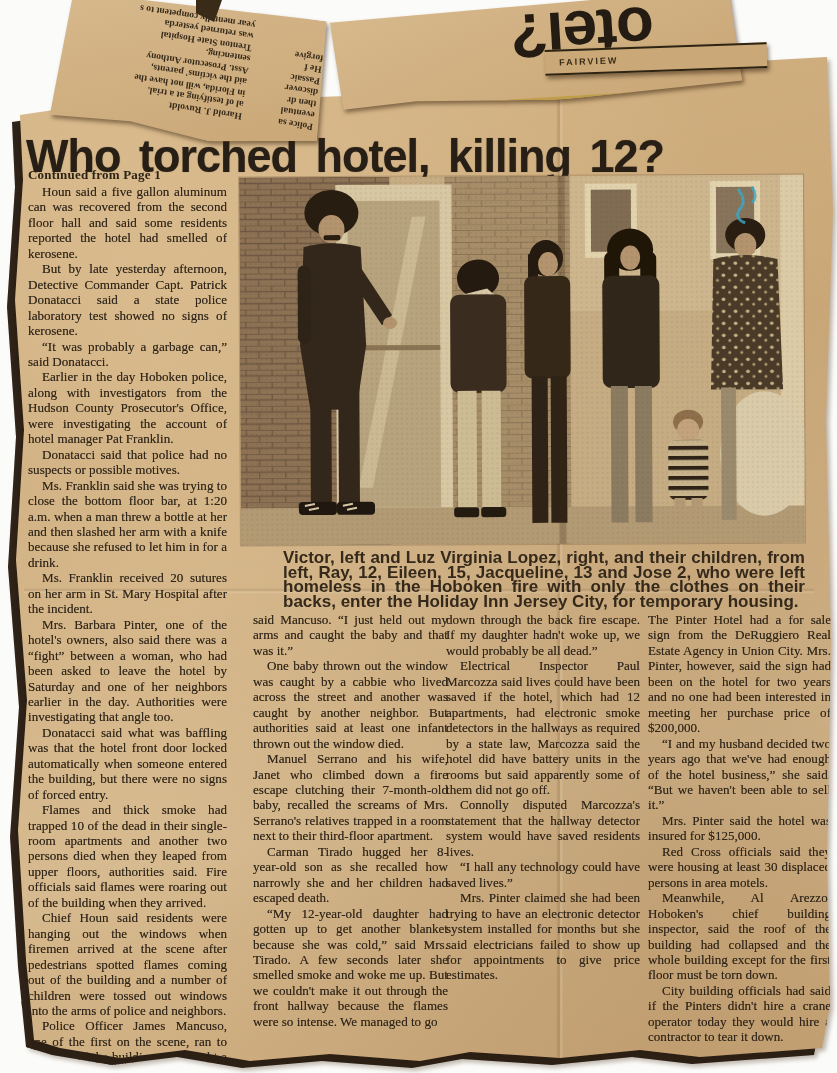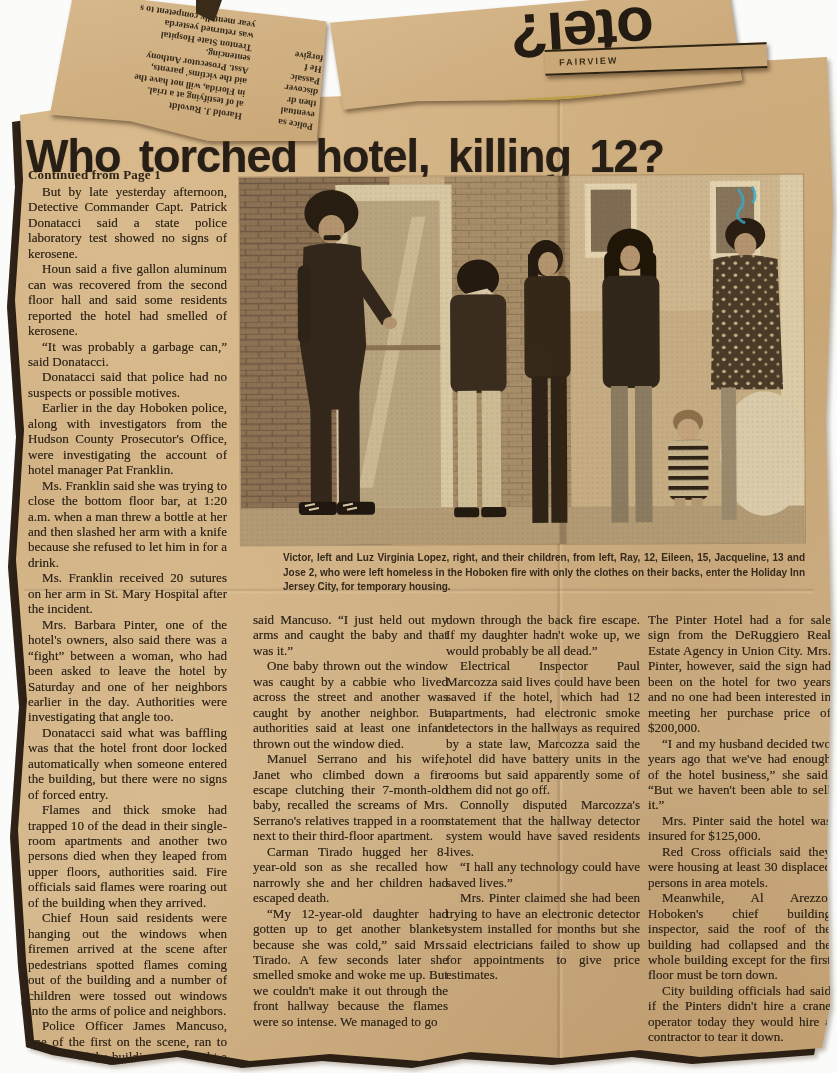--- a/index.html
+++ b/index.html
@@ -47,21 +47,21 @@
   #col2{left:230px;top:612px;width:195px;height:450px;margin-left:23px;}
   #col3{left:446px;top:612px;width:194px;height:452px;}
   #col4{left:648px;top:612px;width:183px;height:452px;}
 
   
   .photo{position:absolute;left:240px;top:176px;width:564px;height:368px;transform:rotate(-.3deg);
     outline:1px solid rgba(80,55,30,.25);}
   .caption{
     position:absolute;left:283px;top:551px;width:522px;
     font-family:"Liberation Sans",sans-serif;font-weight:bold;
-    font-size:10px;line-height:14.6px;color:#34291b;text-align:justify;
+    font-size:17px;line-height:14.6px;color:#34291b;text-align:justify;
   }
 
   
   .frag-wrap{position:absolute;filter:drop-shadow(2px 3px 2px rgba(45,25,8,.5));}
   .frag{position:absolute;background:linear-gradient(160deg,#d7b98c,#c9a676);}
   .frag-small{left:58px;top:2px;width:268px;height:136px;transform:rotate(8.5deg);
     clip-path:polygon(2% 6%,97% 0%,100% 88%,60% 100%,30% 94%,0% 98%);}
   .frag-small .rev{transform:rotate(180deg);display:flex;gap:10px;padding:8px 6px;
     font-size:9.5px;line-height:11.5px;color:#352a1a;font-weight:bold;}
   .rev .blockL{width:62px;text-align:left;}
@@ -87,25 +87,25 @@
 <div class="clip-wrap">
   <div class="clipping">
 
     <div class="crease-v"></div>
     <div class="crease-h"></div>
 
     <h1 class="headline">Who torched hotel, killing 12?</h1>
     <div class="kicker">Continued from Page 1</div>
 
     <div id="col1" class="col">
+        <p>Houn said a five gallon aluminum can was recovered from the second floor hall and said some residents reported the hotel had smelled of kerosene.</p>
         <p>But by late yesterday afternoon, Detective Commander Capt. Patrick Donatacci said a state police laboratory test showed no signs of kerosene.</p>
-        <p>Houn said a five gallon aluminum can was recovered from the second floor hall and said some residents reported the hotel had smelled of kerosene.</p>
         <p>“It was probably a garbage can,” said Donatacci.</p>
+        <p>Earlier in the day Hoboken police, along with investigators from the Hudson County Prosecutor's Office, were investigating the account of hotel manager Pat Franklin.</p>
         <p>Donatacci said that police had no suspects or possible motives.</p>
-        <p>Earlier in the day Hoboken police, along with investigators from the Hudson County Prosecutor's Office, were investigating the account of hotel manager Pat Franklin.</p>
         <p>Ms. Franklin said she was trying to close the bottom floor bar, at 1:20 a.m. when a man threw a bottle at her and then slashed her arm with a knife because she refused to let him in for a drink.</p>
         <p>Ms. Franklin received 20 sutures on her arm in St. Mary Hospital after the incident.</p>
         <p>Mrs. Barbara Pinter, one of the hotel's owners, also said there was a “fight” between a woman, who had been asked to leave the hotel by Saturday and one of her neighbors earlier in the day. Authorities were investigating that angle too.</p>
         <p>Donatacci said what was baffling was that the hotel front door locked automatically  when someone entered the building, but there were no signs of forced entry.</p>
         <p>Flames and thick smoke had trapped 10 of the dead in their single-room apartments and another two persons died when they leaped from upper floors, authorities said. Fire officials said flames were roaring out of the building when they arrived.</p>
         <p>Chief Houn said residents were hanging out the windows when firemen arrived at the scene after pedestrians spotted flames coming out of the building and a number of children were tossed out windows into the arms of police and neighbors.</p>
         <p>Police Officer James Mancuso, one of the first on the scene, ran to the front of the building and caught a two-year-old child who was dropped from the second floor.</p>
       </div>
 
     <svg class="photo" viewBox="0 0 563 367" preserveAspectRatio="none">

